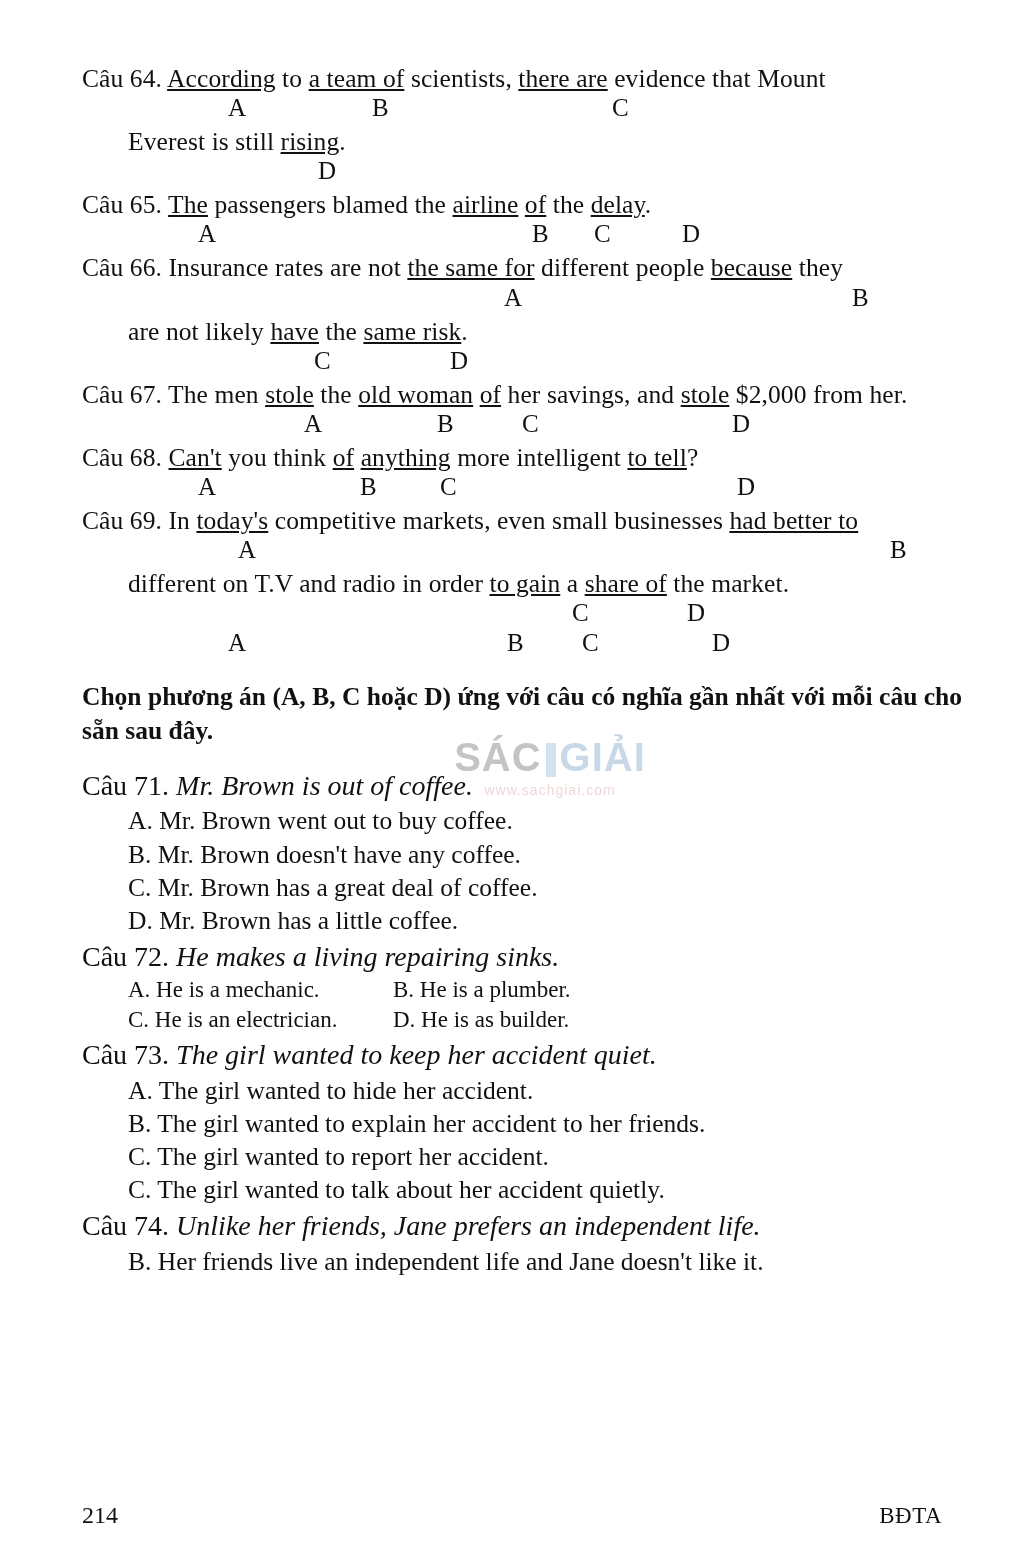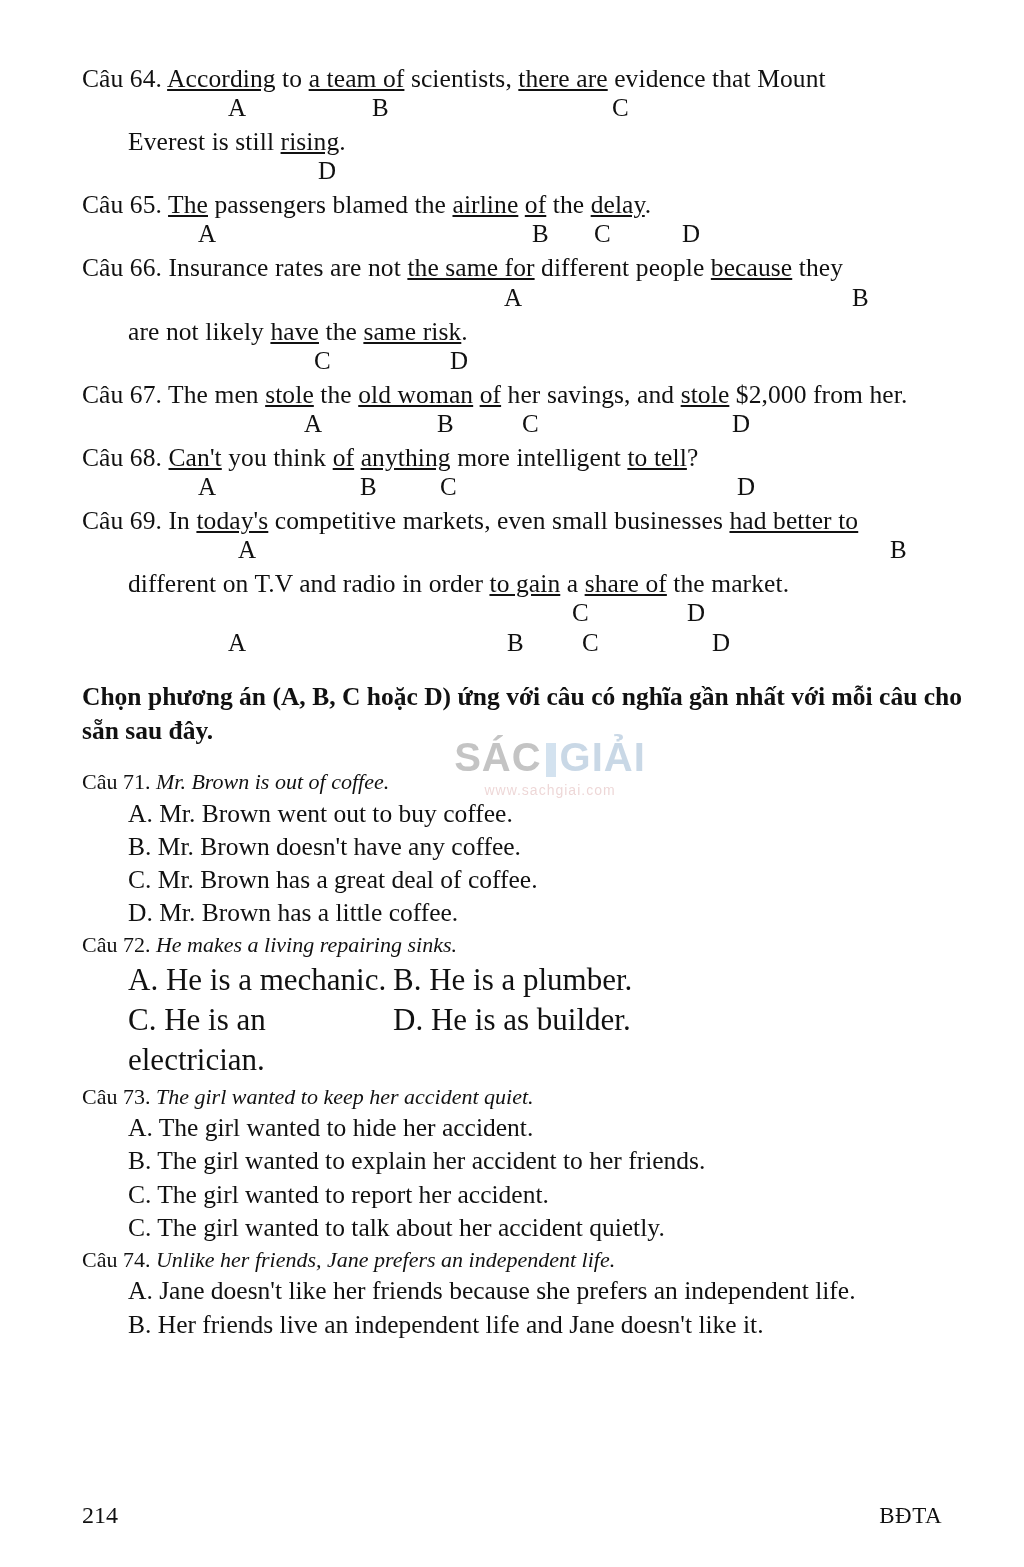--- a/index.html
+++ b/index.html
@@ -59,35 +59,35 @@
   .instr {
     font-weight: bold;
     font-size: 25.5px;
     line-height: 1.33;
     margin-top: 22px;
     margin-bottom: 20px;
     width: 880px;
     text-align: justify;
   }
   .stem {
-    font-size: 22px;
+    font-size: 28px;
     line-height: 1.30;
   }
   .stem .it {
     font-style: italic;
   }
   .opt {
     font-size: 25.5px;
     line-height: 1.30;
     padding-left: 46px;
   }
   .opt-row {
     display: flex;
     padding-left: 46px;
-    font-size: 31px;
+    font-size: 23px;
     line-height: 1.30;
   }
   .opt-row .c1 {
     width: 265px;
     flex: none;
   }
   .opt-row .c2 {
     flex: none;
   }
   .q71 { margin-top: 4px; }
@@ -206,21 +206,20 @@
         </div>
         <div class="q-block">
           <div class="stem"><span>Câu 73. </span><span class="it">The girl wanted to keep her accident quiet.</span></div>
           <div class="opt">A. The girl wanted to hide her accident.</div>
           <div class="opt">B. The girl wanted to explain her accident to her friends.</div>
           <div class="opt">C. The girl wanted to report her accident.</div>
           <div class="opt">C. The girl wanted to talk about her accident quietly.</div>
         </div>
         <div class="q-block">
           <div class="stem"><span>Câu 74. </span><span class="it">Unlike her friends, Jane prefers an independent life.</span></div>
-          <div class="opt">A. Jane doesn't like her friends because she prefers an independent life.</div>
           <div class="opt">B. Her friends live an independent life and Jane doesn't like it.</div>
         </div>
       </div>
   </div>
 
   <div class="watermark">
     <div class="wm-main">
       <span>SÁC</span><span class="wm-bar"></span><span class="blue">GIẢI</span>
     </div>
     <div class="wm-sub">www.sachgiai.com</div>

